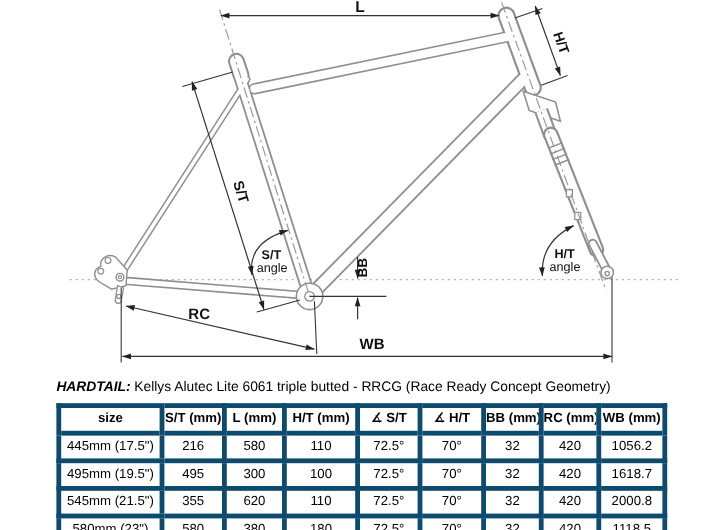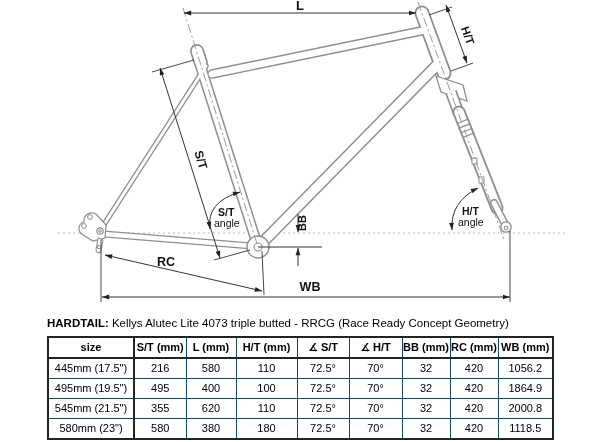--- a/index.html
+++ b/index.html
@@ -7,28 +7,28 @@
     width:600px;height:442px;background:#ffffff;position:relative;overflow:hidden;
     font-family:"Liberation Sans","DejaVu Sans",sans-serif;
   }
   .diagram{position:absolute;top:0;left:0;}
   .dim-label{fill:#111;font-weight:700;}
   .angle-label{fill:#111;font-weight:600;}
   .angle-label2{fill:#111;font-weight:400;}
   .title{
     position:absolute;left:47px;top:317px;font-size:11.5px;color:#000;white-space:nowrap;
   }
-  .title .b{font-weight:700;}
+  .title .b{font-weight:700;font-style:italic;}
   .spec-table{
     position:absolute;left:47px;top:336px;width:505px;
     border-collapse:collapse;table-layout:fixed;
     font-size:11px;color:#000;border:2px solid #222;
   }
   .spec-table th,.spec-table td{
-    border:1px solid #0c4a6e;text-align:center;vertical-align:middle;
+    border:4px solid #0c4a6e;text-align:center;vertical-align:middle;
     padding:0;height:19px;line-height:19px;white-space:nowrap;overflow:hidden;
   }
   .spec-table th{font-weight:700;}
   .spec-table thead th{border-bottom:2px solid #222;}
   .spec-table th:first-child,.spec-table td:first-child{border-right:2px solid #222;}
 </style>
 </head>
 <body>
 
 <svg class="diagram" width="600" height="316" viewBox="0 0 600 316">
@@ -146,21 +146,21 @@
   </g>
 
   <g>
     <path d="M478,188 Q450,202 452,230" fill="none" stroke="#333" stroke-width="1" marker-start="url(#arr)" marker-end="url(#arr)"></path>
     <text class="angle-label" x="462" y="215" font-size="10.5">H/T</text>
     <text class="angle-label2" x="458" y="226" font-size="10.5">angle</text>
   </g>
 </svg>
 
 <div class="title">
-  <span class="b">HARDTAIL:</span><span> Kellys Alutec Lite 4073 triple butted - RRCG (Race Ready Concept Geometry)</span>
+  <span class="b">HARDTAIL:</span><span> Kellys Alutec Lite 6061 triple butted - RRCG (Race Ready Concept Geometry)</span>
 </div>
 
 <table class="spec-table">
   <colgroup>
     <col style="width:86px">
       <col style="width:52px">
       <col style="width:50px">
     <col style="width:61px">
       <col style="width:52px">
       <col style="width:53px">
@@ -189,27 +189,27 @@
       <td>110</td>
       <td>72.5°</td>
       <td>70°</td>
       <td>32</td>
       <td>420</td>
       <td>1056.2</td>
     </tr>
     <tr>
       <td>495mm (19.5")</td>
       <td>495</td>
-      <td>400</td>
+      <td>300</td>
       <td>100</td>
       <td>72.5°</td>
       <td>70°</td>
       <td>32</td>
       <td>420</td>
-      <td>1864.9</td>
+      <td>1618.7</td>
     </tr>
     <tr>
       <td>545mm (21.5")</td>
       <td>355</td>
       <td>620</td>
       <td>110</td>
       <td>72.5°</td>
       <td>70°</td>
       <td>32</td>
       <td>420</td>

